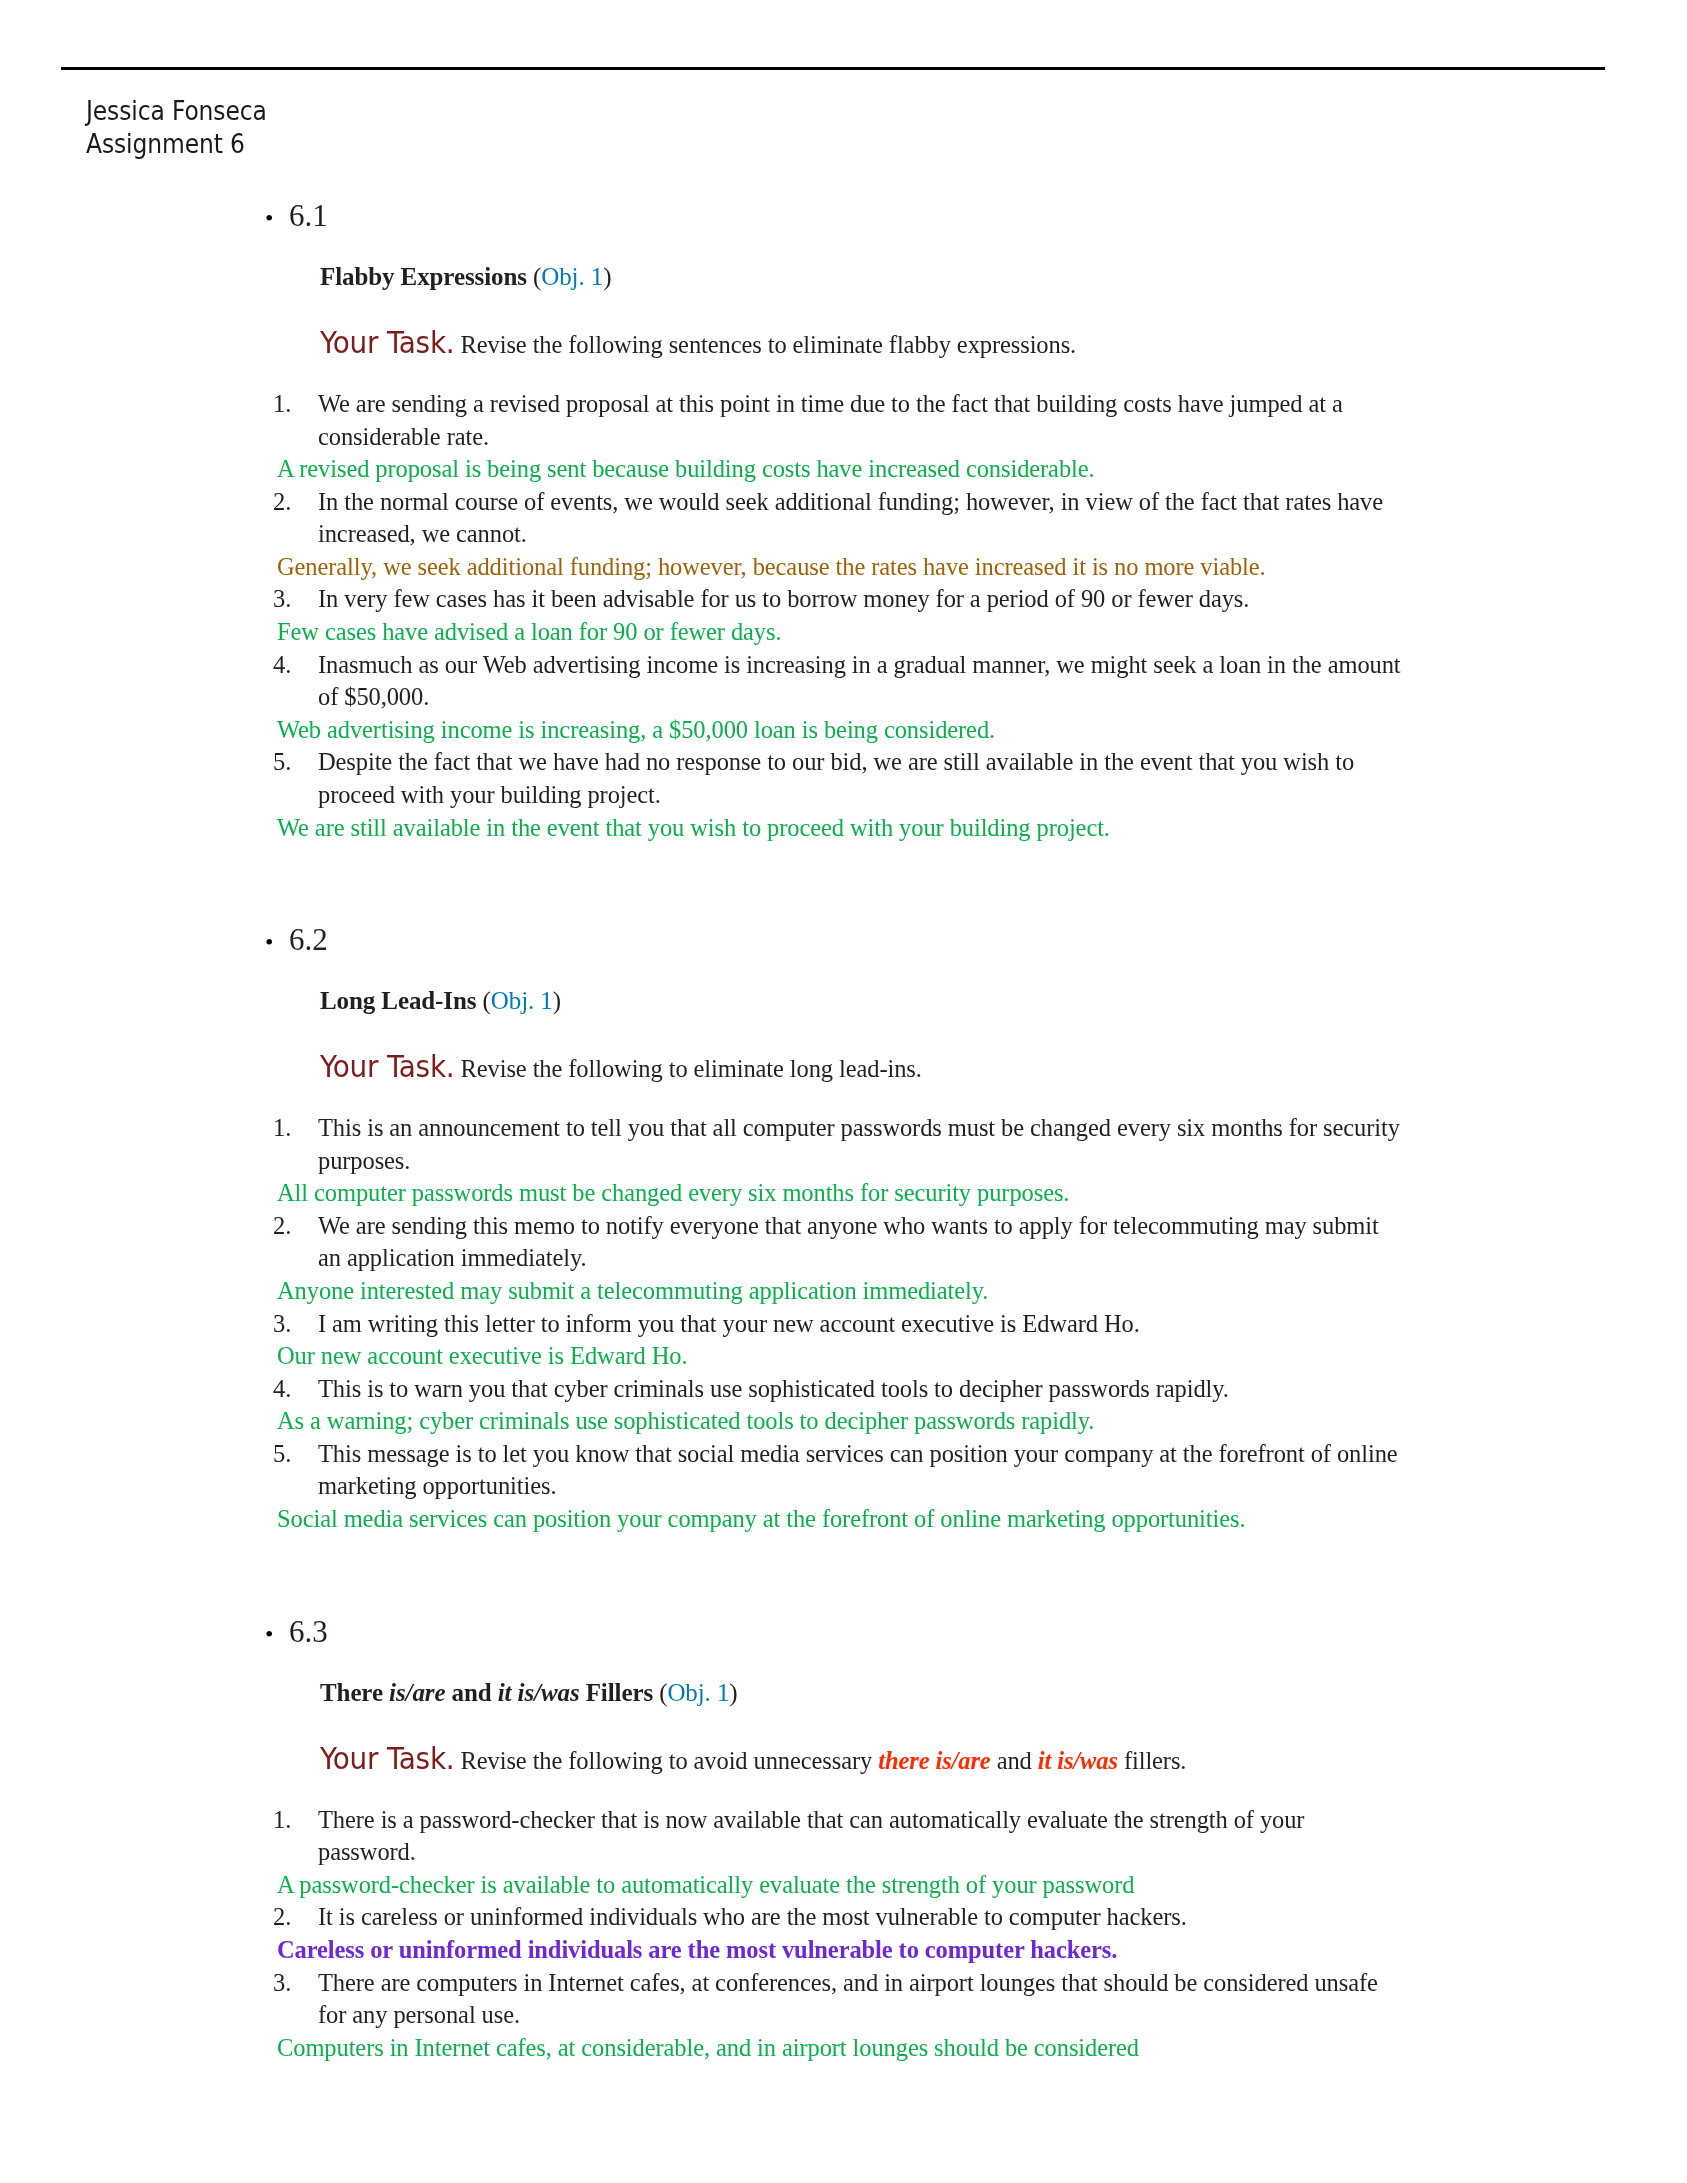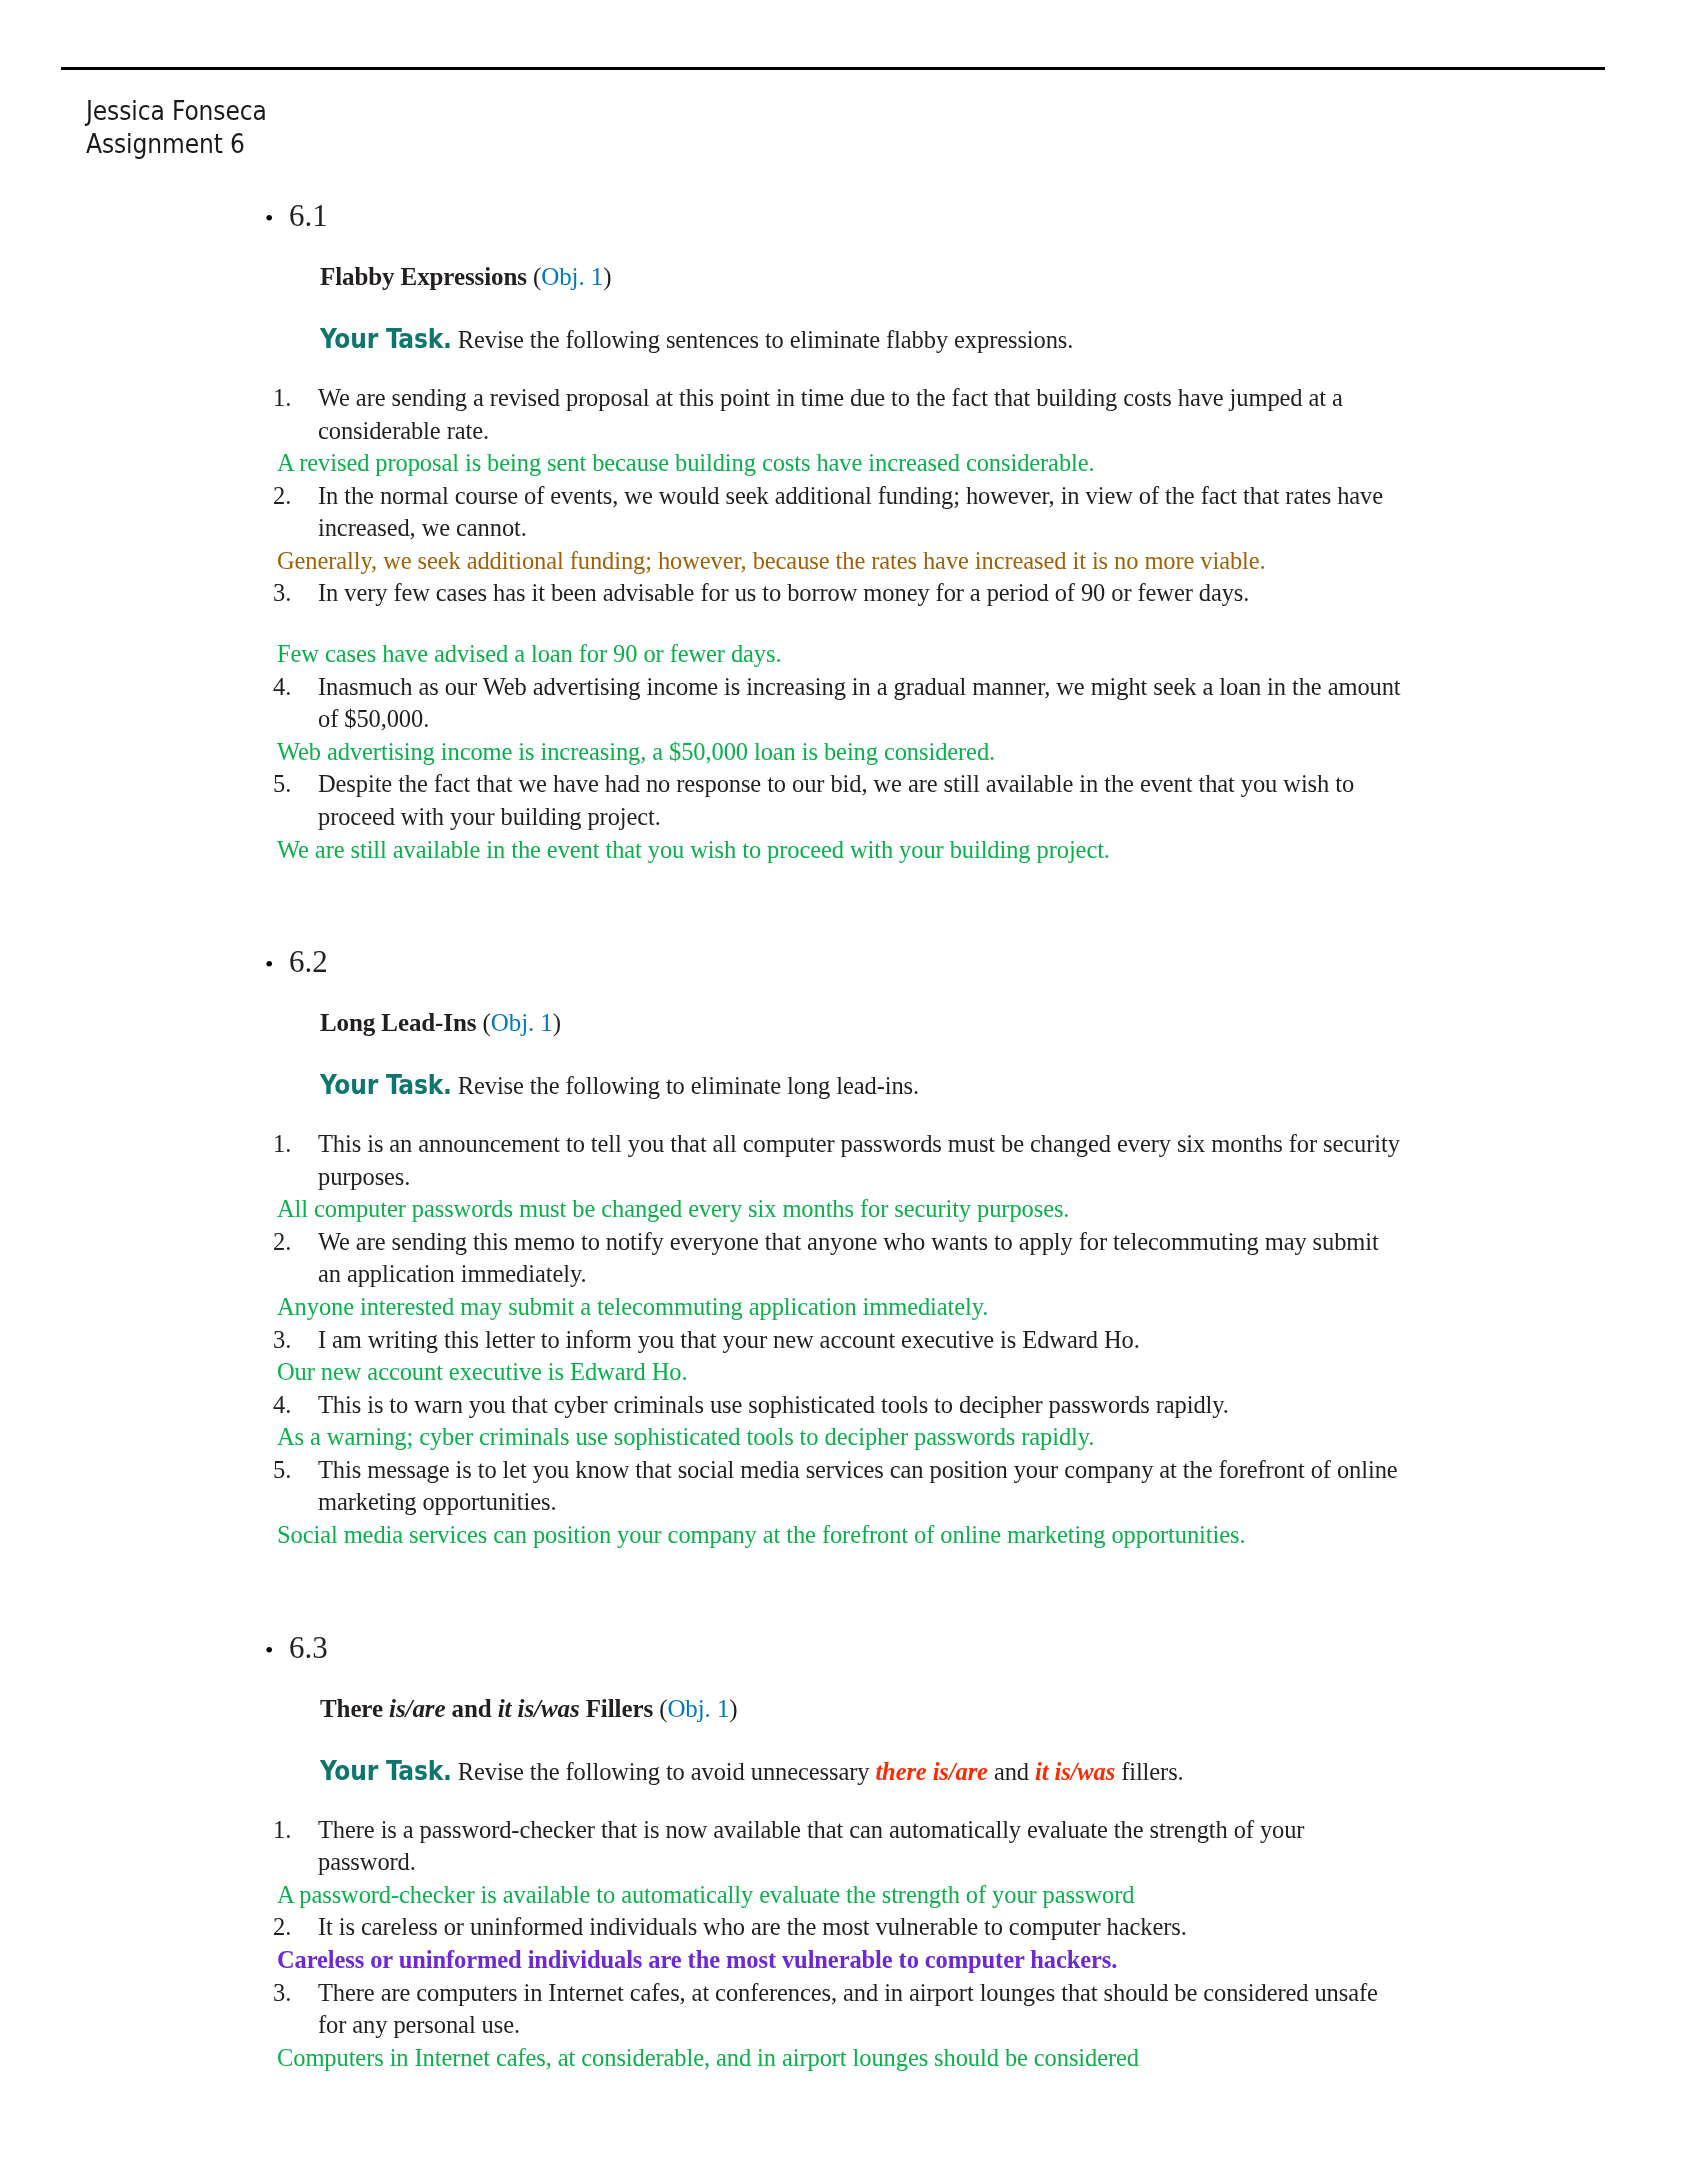--- a/index.html
+++ b/index.html
@@ -88,23 +88,23 @@
   .task-line {
     padding-left: 320px;
     font-size: 24.5px;
     margin-bottom: 28px;
     color: #231f20;
     letter-spacing: -0.1px;
   }
   .task-label {
     font-family: "DejaVu Sans Condensed", "Liberation Sans Narrow", "Liberation Sans", sans-serif;
     font-stretch: condensed;
-    font-weight: bold;
-    color: #0f766e;
-    font-size: 26px;
+    font-weight: normal;
+    color: #7f1d1d;
+    font-size: 31px;
     letter-spacing: -0.2px;
   }
   .task-rest .hl {
     color: #ff2a00;
     font-style: italic;
     font-weight: bold;
   }
 
   
   ol.items {
@@ -175,21 +175,21 @@
               <span class="q-num">2.</span>
               <span class="q-text">In the normal course of events, we would seek additional funding; however, in view of the fact that rates have increased, we cannot.</span>
             </div>
             <div class="answer" style="color: #a16207;">Generally, we seek additional funding; however, because the rates have increased it is no more viable.</div>
           </li>
           <li>
             <div class="q-row">
               <span class="q-num">3.</span>
               <span class="q-text">In very few cases has it been advisable for us to borrow money for a period of 90 or fewer days.</span>
             </div>
-            <div class="answer" style="color: rgb(10, 177, 75); margin-top: 28px;">Few cases have advised a loan for 90 or fewer days.</div>
+            <div class="answer" style="color: rgb(10, 177, 75);">Few cases have advised a loan for 90 or fewer days.</div>
           </li>
           <li>
             <div class="q-row">
               <span class="q-num">4.</span>
               <span class="q-text">Inasmuch as our Web advertising income is increasing in a gradual manner, we might seek a loan in the amount of $50,000.</span>
             </div>
             <div class="answer" style="color: rgb(10, 177, 75);">Web advertising income is increasing, a $50,000 loan is being considered.</div>
           </li>
           <li>
             <div class="q-row">

